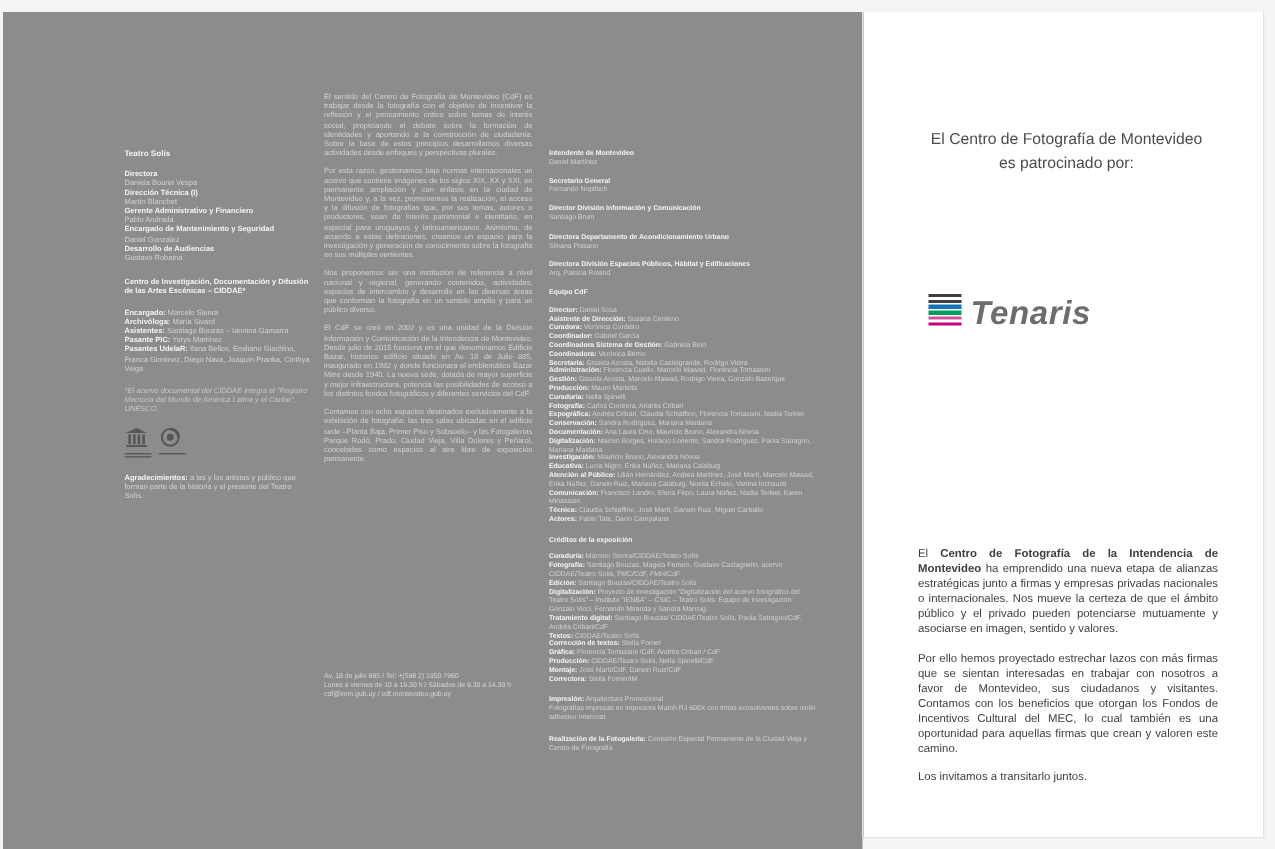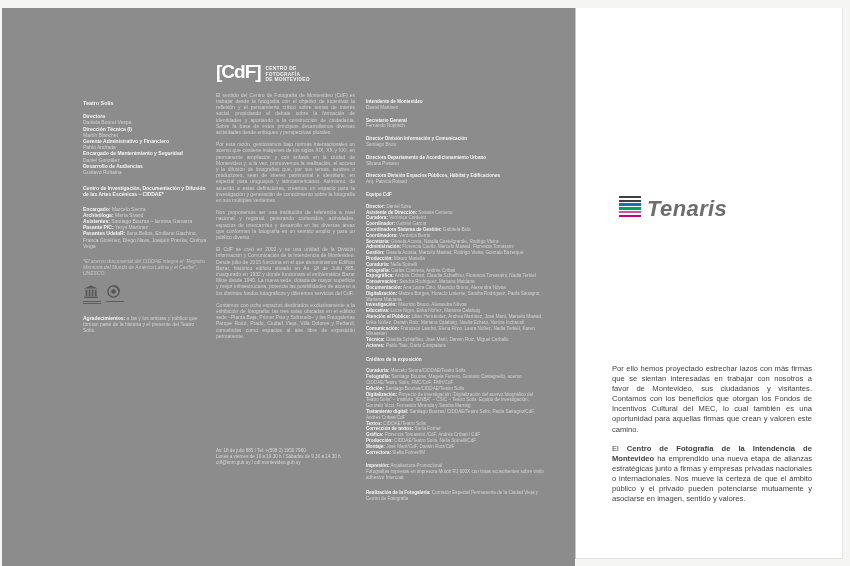--- a/index.html
+++ b/index.html
@@ -133,26 +133,20 @@
             <path d="M7.5 1 A5.5 5.5 0 0 1 13 6.5" fill="none" stroke="#565656" stroke-width="2"></path>
           </svg>
           <div class="cap-line"></div>
         </div>
       </div>
 
       <div class="agradecimientos"><span class="b">Agradecimientos:</span><span> a las y los artistas y público que forman parte de la historia y el presente del Teatro Solís.</span></div>
     </div>
 
     <div class="col col2">
-      <div class="cdf-logo">
-        <span class="cdf-bracket">[CdF]</span>
-        <span class="cdf-caption">CENTRO DE
-FOTOGRAFÍA
-DE MONTEVIDEO</span>
-      </div>
       <div>
 
           <p>El sentido del Centro de Fotografía de Montevideo (CdF) es trabajar desde la fotografía con el objetivo de incentivar la reflexión y el pensamiento crítico sobre temas de interés social, propiciando el debate sobre la formación de identidades y aportando a la construcción de ciudadanía. Sobre la base de estos principios desarrollamos diversas actividades desde enfoques y perspectivas plurales.</p>
 
           <p>Por esta razón, gestionamos bajo normas internacionales un acervo que contiene imágenes de los siglos XIX, XX y XXI, en permanente ampliación y con énfasis en la ciudad de Montevideo y, a la vez, promovemos la realización, el acceso y la difusión de fotografías que, por sus temas, autores o productores, sean de interés patrimonial e identitario, en especial para uruguayos y latinoamericanos. Asimismo, de acuerdo a estas definiciones, creamos un espacio para la investigación y generación de conocimiento sobre la fotografía en sus múltiples vertientes.</p>
 
           <p>Nos proponemos ser una institución de referencia a nivel nacional y regional, generando contenidos, actividades, espacios de intercambio y desarrollo en las diversas áreas que conforman la fotografía en un sentido amplio y para un público diverso.</p>
 
           <p>El CdF se creó en 2002 y es una unidad de la División Información y Comunicación de la Intendencia de Montevideo. Desde julio de 2015 funciona en el que denominamos Edificio Bazar, histórico edificio situado en Av. 18 de Julio 885, inaugurado en 1932 y donde funcionara el emblemático Bazar Mitre desde 1940. La nueva sede, dotada de mayor superficie y mejor infraestructura, potencia las posibilidades de acceso a los distintos fondos fotográficos y diferentes servicios del CdF.</p>
 
@@ -276,20 +270,22 @@
           <div class="list-line"><span class="b">Impresión:</span><span> Arquitectura Promocional</span></div>
 
           <div class="list-line"><span class="b"></span><span>Fotografías impresas en impresora Mutoh RJ 600X con tintas ecosolventes sobre vinilo adhesivo Intercoat</span></div>
         </div>
 
       <div class="realizacion"><span class="b">Realización de la Fotogalería:</span><span> Comisión Especial Permanente de la Ciudad Vieja y Centro de Fotografía</span></div>
     </div>
   </div>
 
   <div class="page-right">
+    <div class="rp-heading">El Centro de Fotografía de Montevideo
+es patrocinado por:</div>
 
     <div class="rp-logos">
       <div class="tenaris">
         <div class="tenaris-mark">
 
             <div class="t-stripe" style="background: rgb(63, 63, 63);"></div>
 
             <div class="t-stripe" style="background: rgb(63, 63, 63);"></div>
 
             <div class="t-stripe" style="background: rgb(14, 117, 183);"></div>
@@ -298,17 +294,18 @@
 
             <div class="t-stripe" style="background: rgb(210, 80, 158);"></div>
 
             <div class="t-stripe" style="background: rgb(196, 0, 126);"></div>
           </div>
         <span class="tenaris-word">Tenaris</span>
       </div>
     </div>
 
     <div class="rp-body">
+      <p><span>El </span><b>Centro de Fotografía de la Intendencia de Montevideo</b><span> ha emprendido una nueva etapa de alianzas estratégicas junto a firmas y empresas privadas nacionales o internacionales. Nos mueve la certeza de que el ámbito público y el privado pueden potenciarse mutuamente y asociarse en imagen, sentido y valores.</span></p>
       <p>Por ello hemos proyectado estrechar lazos con más firmas que se sientan interesadas en trabajar con nosotros a favor de Montevideo, sus ciudadanos y visitantes. Contamos con los beneficios que otorgan los Fondos de Incentivos Cultural del MEC, lo cual también es una oportunidad para aquellas firmas que crean y valoren este camino.</p>
-      <p><span>El </span><b>Centro de Fotografía de la Intendencia de Montevideo</b><span> ha emprendido una nueva etapa de alianzas estratégicas junto a firmas y empresas privadas nacionales o internacionales. Nos mueve la certeza de que el ámbito público y el privado pueden potenciarse mutuamente y asociarse en imagen, sentido y valores.</span></p>
+      <p class="rp-closing">Los invitamos a transitarlo juntos.</p>
     </div>
   </div>
 </div>
 
 </body></html>

